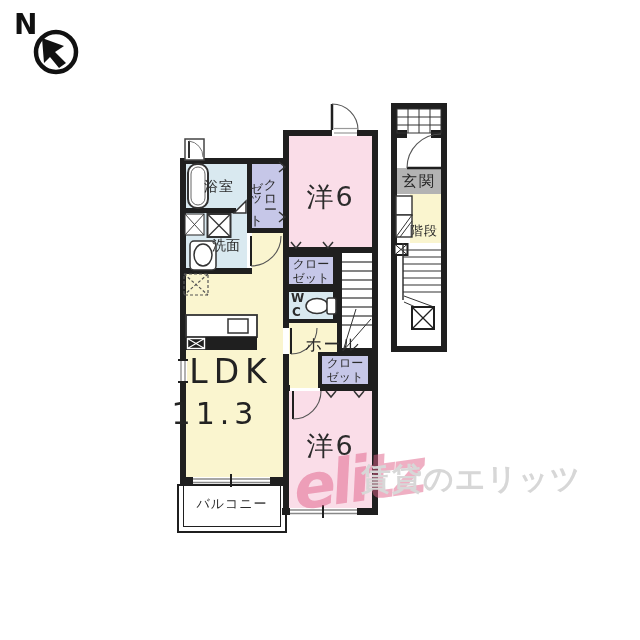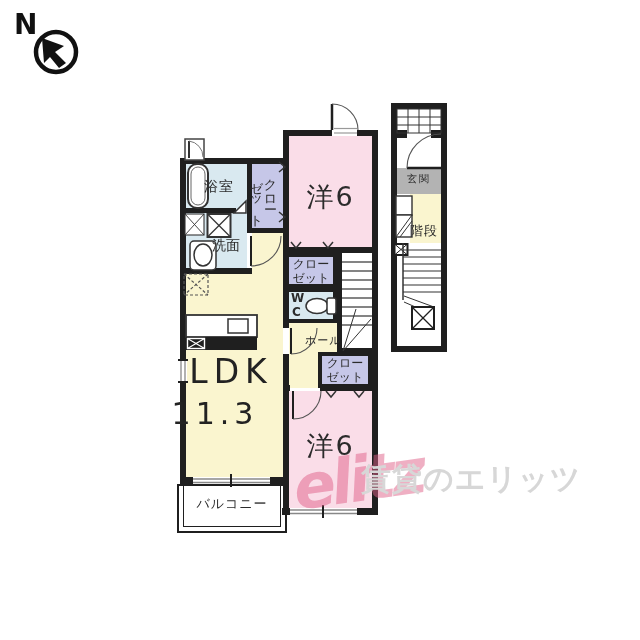--- a/index.html
+++ b/index.html
@@ -238,31 +238,31 @@
 <div class="label" style="left:247px;top:172px;font-size:13px;writing-mode:vertical-rl;letter-spacing:2px;">ゼット</div>
 
 <div class="label ctr" style="left:289px;top:179px;width:83px;font-size:27px;letter-spacing:2px;">洋6</div>
 
 <div class="label ctr" style="left:285px;top:256px;width:52px;font-size:12px;">クロー</div>
 <div class="label ctr" style="left:285px;top:270px;width:52px;font-size:12px;">ゼット</div>
 
 <div class="label" style="left:291px;top:291px;font-size:12px;font-weight:bold;">W</div>
 <div class="label" style="left:292px;top:305px;font-size:12px;font-weight:bold;">C</div>
 
-<div class="label" style="left:305px;top:333px;font-size:11px;letter-spacing:1px;">ホール</div>
+<div class="label" style="left:305px;top:333px;font-size:17px;letter-spacing:1px;">ホール</div>
 
 <div class="label ctr" style="left:318px;top:355px;width:54px;font-size:12px;">クロー</div>
 <div class="label ctr" style="left:318px;top:369px;width:54px;font-size:12px;">ゼット</div>
 
 <div class="label ctr" style="left:184px;top:352px;width:94px;font-size:33px;letter-spacing:6px;color:#222;">LDK</div>
 <div class="label ctr" style="left:168px;top:396px;width:94px;font-size:30px;letter-spacing:5px;color:#222;">11.3</div>
 
 <div class="label ctr" style="left:289px;top:428px;width:83px;font-size:27px;letter-spacing:2px;">洋6</div>
 
 <div class="label ctr" style="left:183px;top:495px;width:98px;font-size:13px;letter-spacing:1px;">バルコニー</div>
 
-<div class="label ctr" style="left:397px;top:172px;width:44px;font-size:10px;letter-spacing:2px;color:#222;">玄関</div>
+<div class="label ctr" style="left:397px;top:172px;width:44px;font-size:15px;letter-spacing:2px;color:#222;">玄関</div>
 
 <div class="label ctr" style="left:406px;top:222px;width:36px;font-size:13px;letter-spacing:1px;">階段</div>
 
 <div class="label" style="left:293px;top:443px;font-size:62px;font-weight:bold;font-style:italic;
             color:rgba(224,95,135,0.5);transform:rotate(-8deg);letter-spacing:-4px;">elitz</div>
 <div class="label" style="left:361px;top:459px;font-size:30px;font-weight:bold;color:#d7d7d7;letter-spacing:1px;">賃貸のエリッツ</div>
 
 </body></html>

